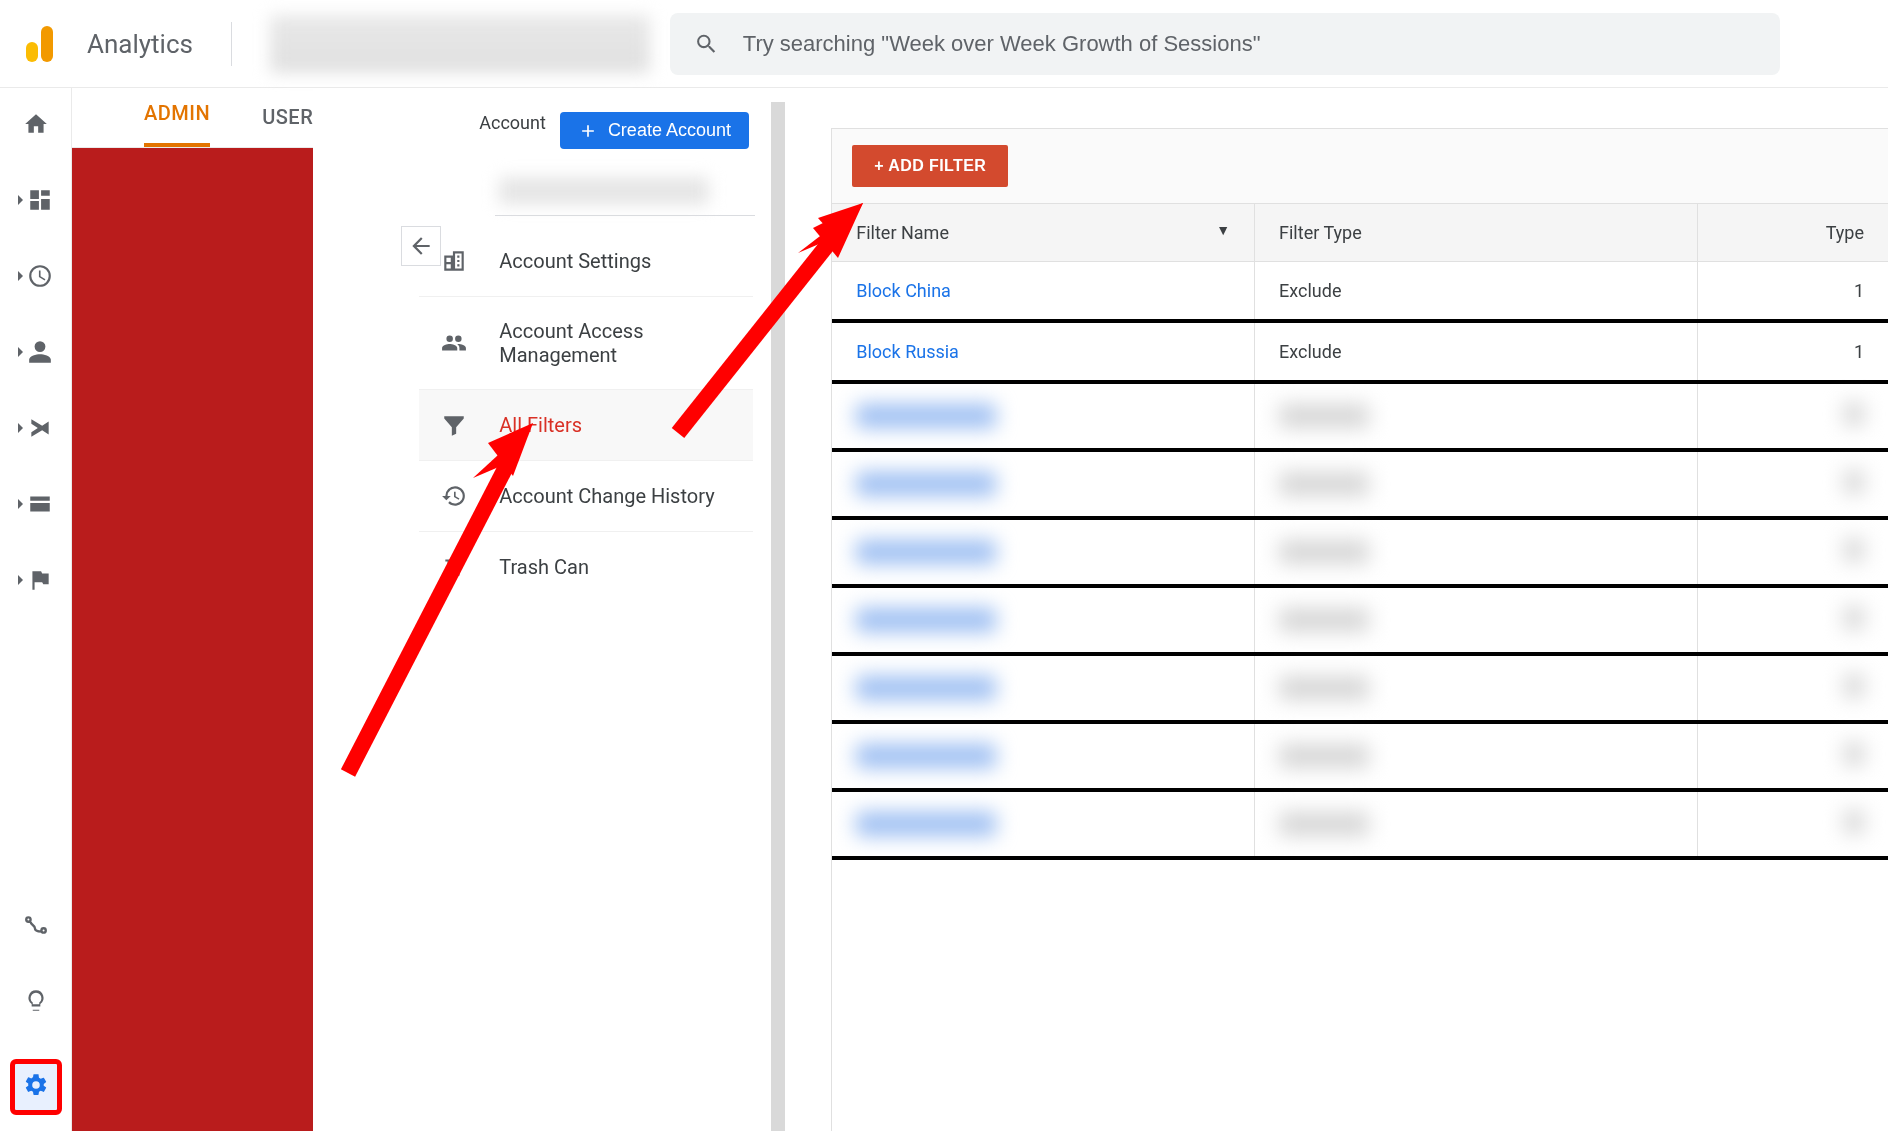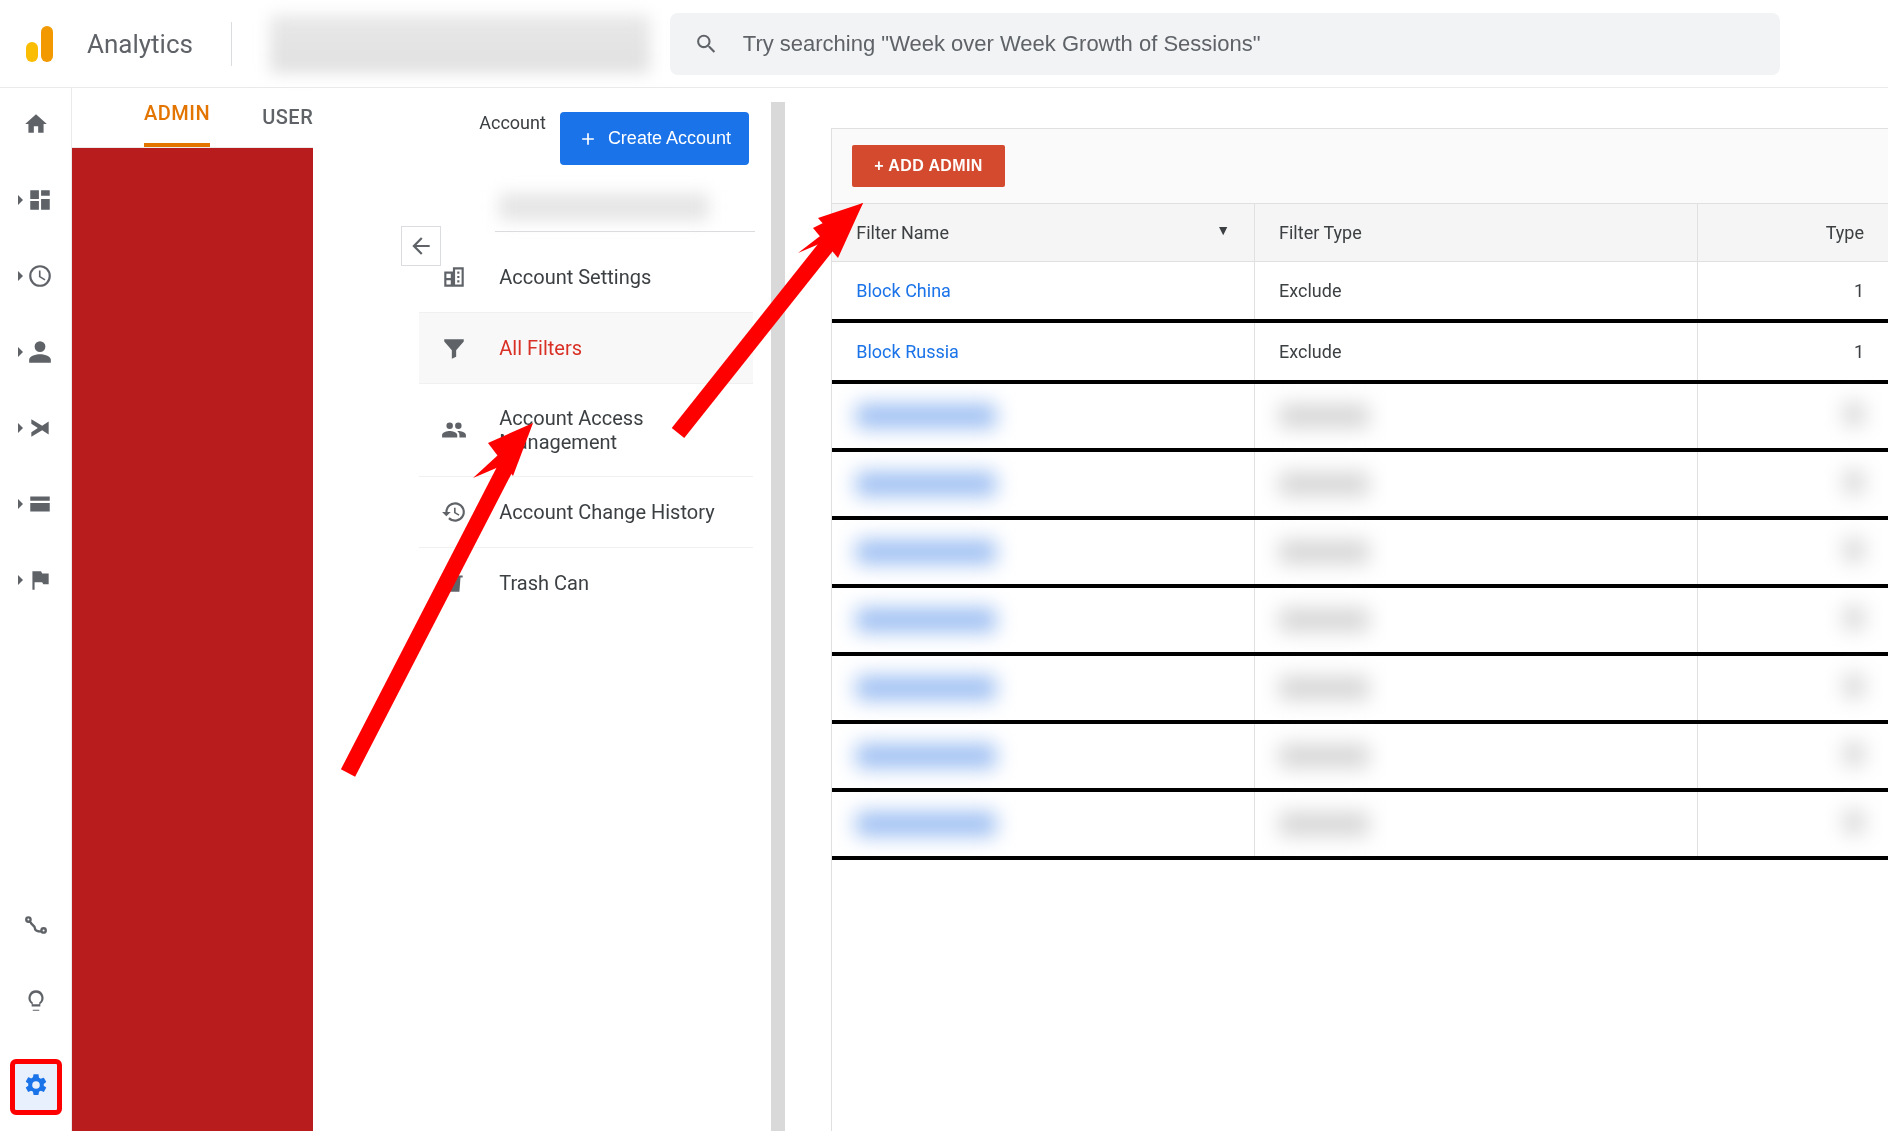--- a/index.html
+++ b/index.html
@@ -123,21 +123,21 @@
   }
   .acct-head {
     display:flex; align-items:flex-start; gap:14px;
     padding: 10px 0 14px 124px;
   }
   .acct-head-label { font-size: 18px; color: #3c4043; }
   .create-btn {
     display: inline-flex; align-items: center; gap: 10px;
     background: #1a73e8; color: #fff;
     font-size: 18px; font-weight: 500;
-    padding: 16px 18px; border-radius: 4px; border: none; cursor:pointer;
+    padding: 8px 18px; border-radius: 4px; border: none; cursor:pointer;
   }
   .create-btn svg { width: 20px; height: 20px; fill: #fff; }
 
   .acct-name-blur {
     margin: 14px 0 4px 144px;
     width: 210px; height: 28px;
     filter: blur(8px);
     background: #e6e6e6; border-radius: 4px;
   }
   .acct-divider { height:1px; background:#dadce0; margin: 10px 0 10px 0px; margin-left: 140px; width: 260px;}
@@ -334,50 +334,50 @@
             </svg>
         </button>
 
         <div class="nav-list">
           <div class="nav-item">
             <svg viewBox="0 0 24 24">
                 <path d="M3 21V7h8V3h10v18H3zm2-2h4v-4H5v4zm0-6h4V9H5v4zm8 6h6V5h-6v14zm2-12h2v2h-2V7zm0 4h2v2h-2v-2zm0 4h2v2h-2v-2z"></path>
               </svg>
             <span>Account Settings</span>
           </div>
+          <div class="nav-item">
+            <svg viewBox="0 0 24 24">
+                <path d="M16 11a3 3 0 100-6 3 3 0 000 6zM8 11a3 3 0 100-6 3 3 0 000 6zm0 2c-2.33 0-7 1.17-7 3.5V19h14v-2.5C15 14.17 10.33 13 8 13zm8 0c-.29 0-.62.02-.97.05 1.16.84 1.97 1.97 1.97 3.45V19h6v-2.5c0-2.33-4.67-3.5-7-3.5z"></path>
+              </svg>
+            <span>Account Access Management</span>
+          </div>
           <div class="nav-item selected">
             <svg viewBox="0 0 24 24">
                 <path d="M3 4h18v2l-7 8v6l-4 2v-8L3 6V4z"></path>
               </svg>
             <span>All Filters</span>
-          </div>
-          <div class="nav-item">
-            <svg viewBox="0 0 24 24">
-                <path d="M16 11a3 3 0 100-6 3 3 0 000 6zM8 11a3 3 0 100-6 3 3 0 000 6zm0 2c-2.33 0-7 1.17-7 3.5V19h14v-2.5C15 14.17 10.33 13 8 13zm8 0c-.29 0-.62.02-.97.05 1.16.84 1.97 1.97 1.97 3.45V19h6v-2.5c0-2.33-4.67-3.5-7-3.5z"></path>
-              </svg>
-            <span>Account Access Management</span>
           </div>
           <div class="nav-item">
             <svg viewBox="0 0 24 24">
                 <path d="M13 3a9 9 0 00-9 9H1l3.89 3.89.07.14L9 12H6a7 7 0 112.05 4.95l-1.41 1.41A9 9 0 1013 3zm-1 5v5l4.28 2.54.72-1.21-3.5-2.08V8H12z"></path>
               </svg>
             <span>Account Change History</span>
           </div>
           <div class="nav-item">
             <svg viewBox="0 0 24 24">
                 <path d="M6 7h12l-1 13H7L6 7zm3-4h6l1 2h4v2H4V5h4l1-2z"></path>
               </svg>
             <span>Trash Can</span>
           </div>
         </div>
       </div>
 
       <div class="filters-panel">
         <div class="filters-toolbar">
-          <button class="add-filter-btn">+ ADD ADMIN</button>
+          <button class="add-filter-btn">+ ADD FILTER</button>
         </div>
         <table class="filters">
           <thead>
             <tr>
               <th style="width:40%">
                 <span>Filter Name</span>
                 <span class="sort-icon">▼</span>
               </th>
               <th style="width:42%">Filter Type</th>
               <th style="width:18%">Type</th>

